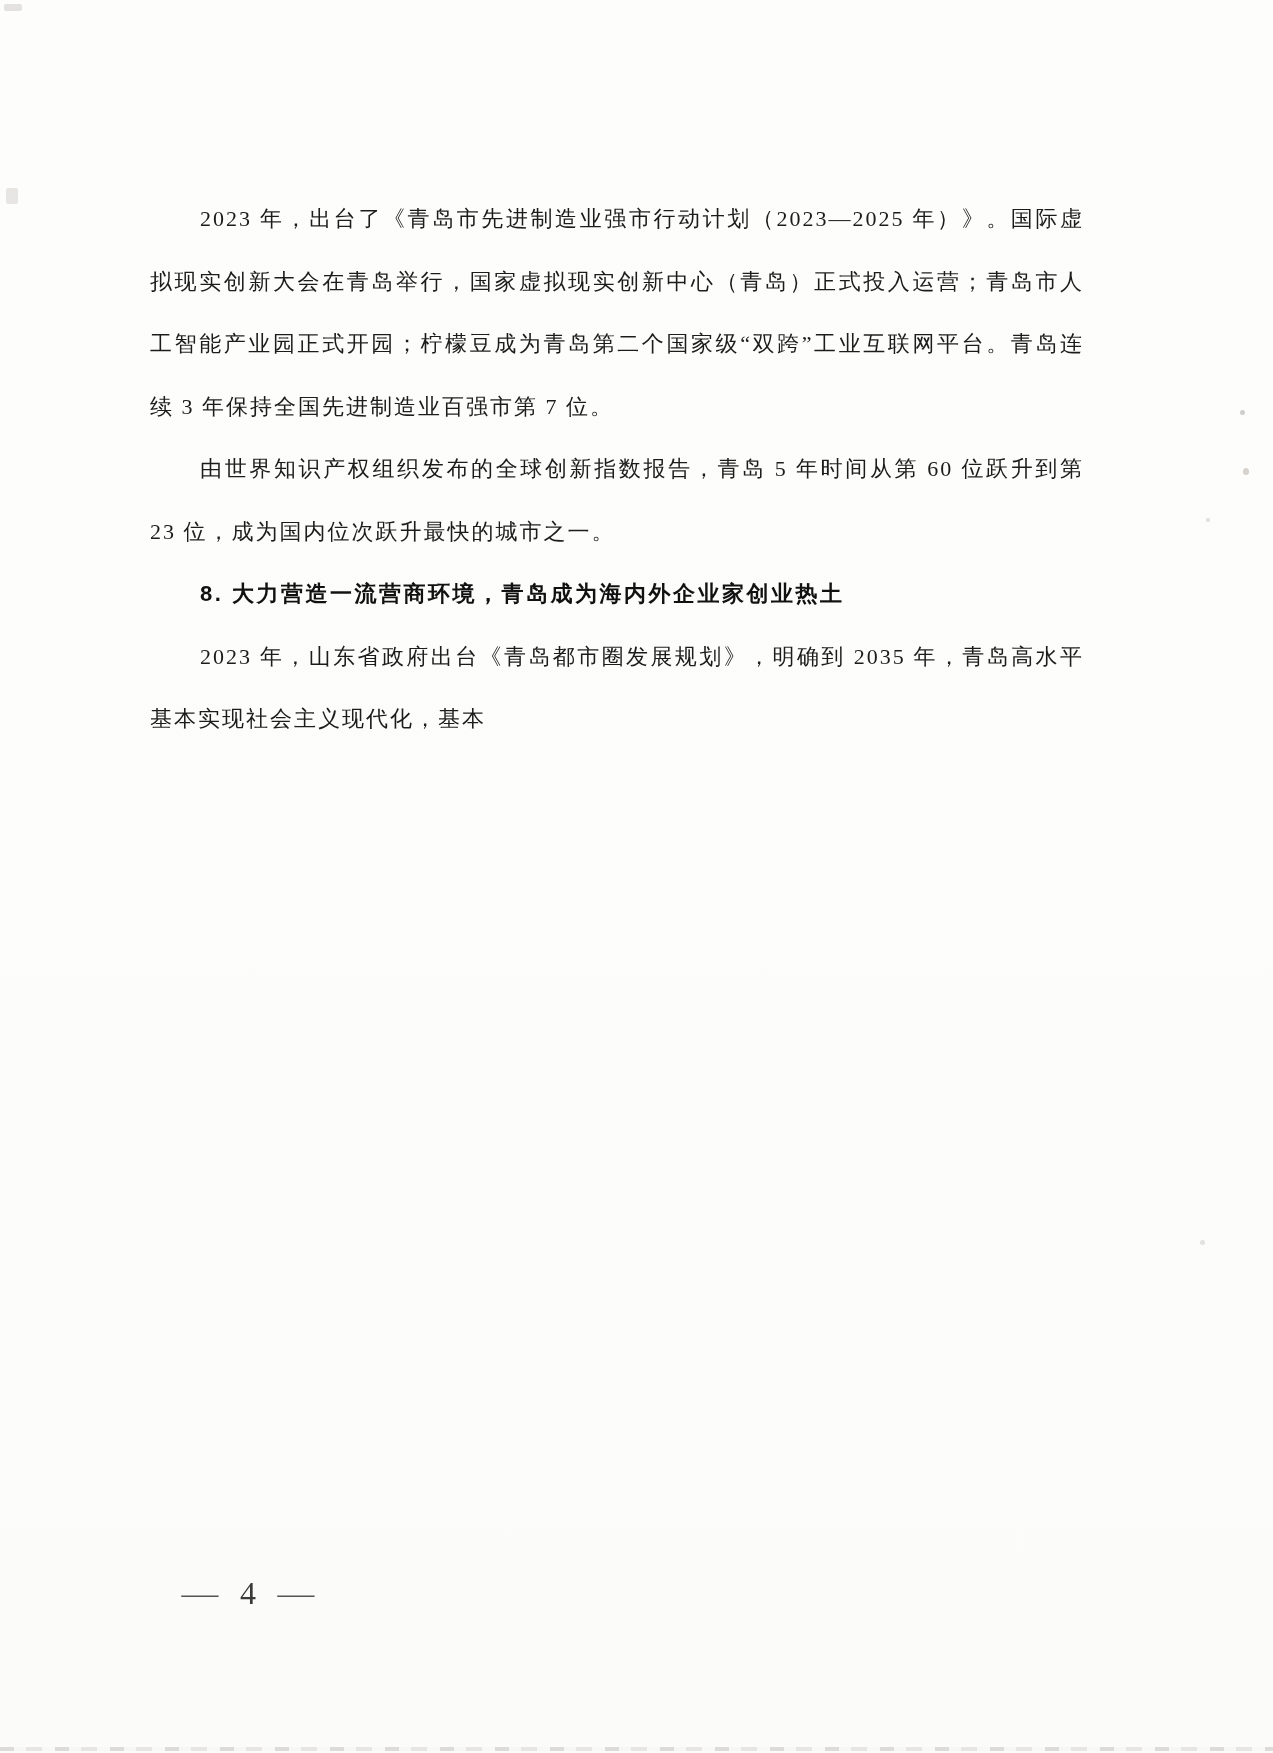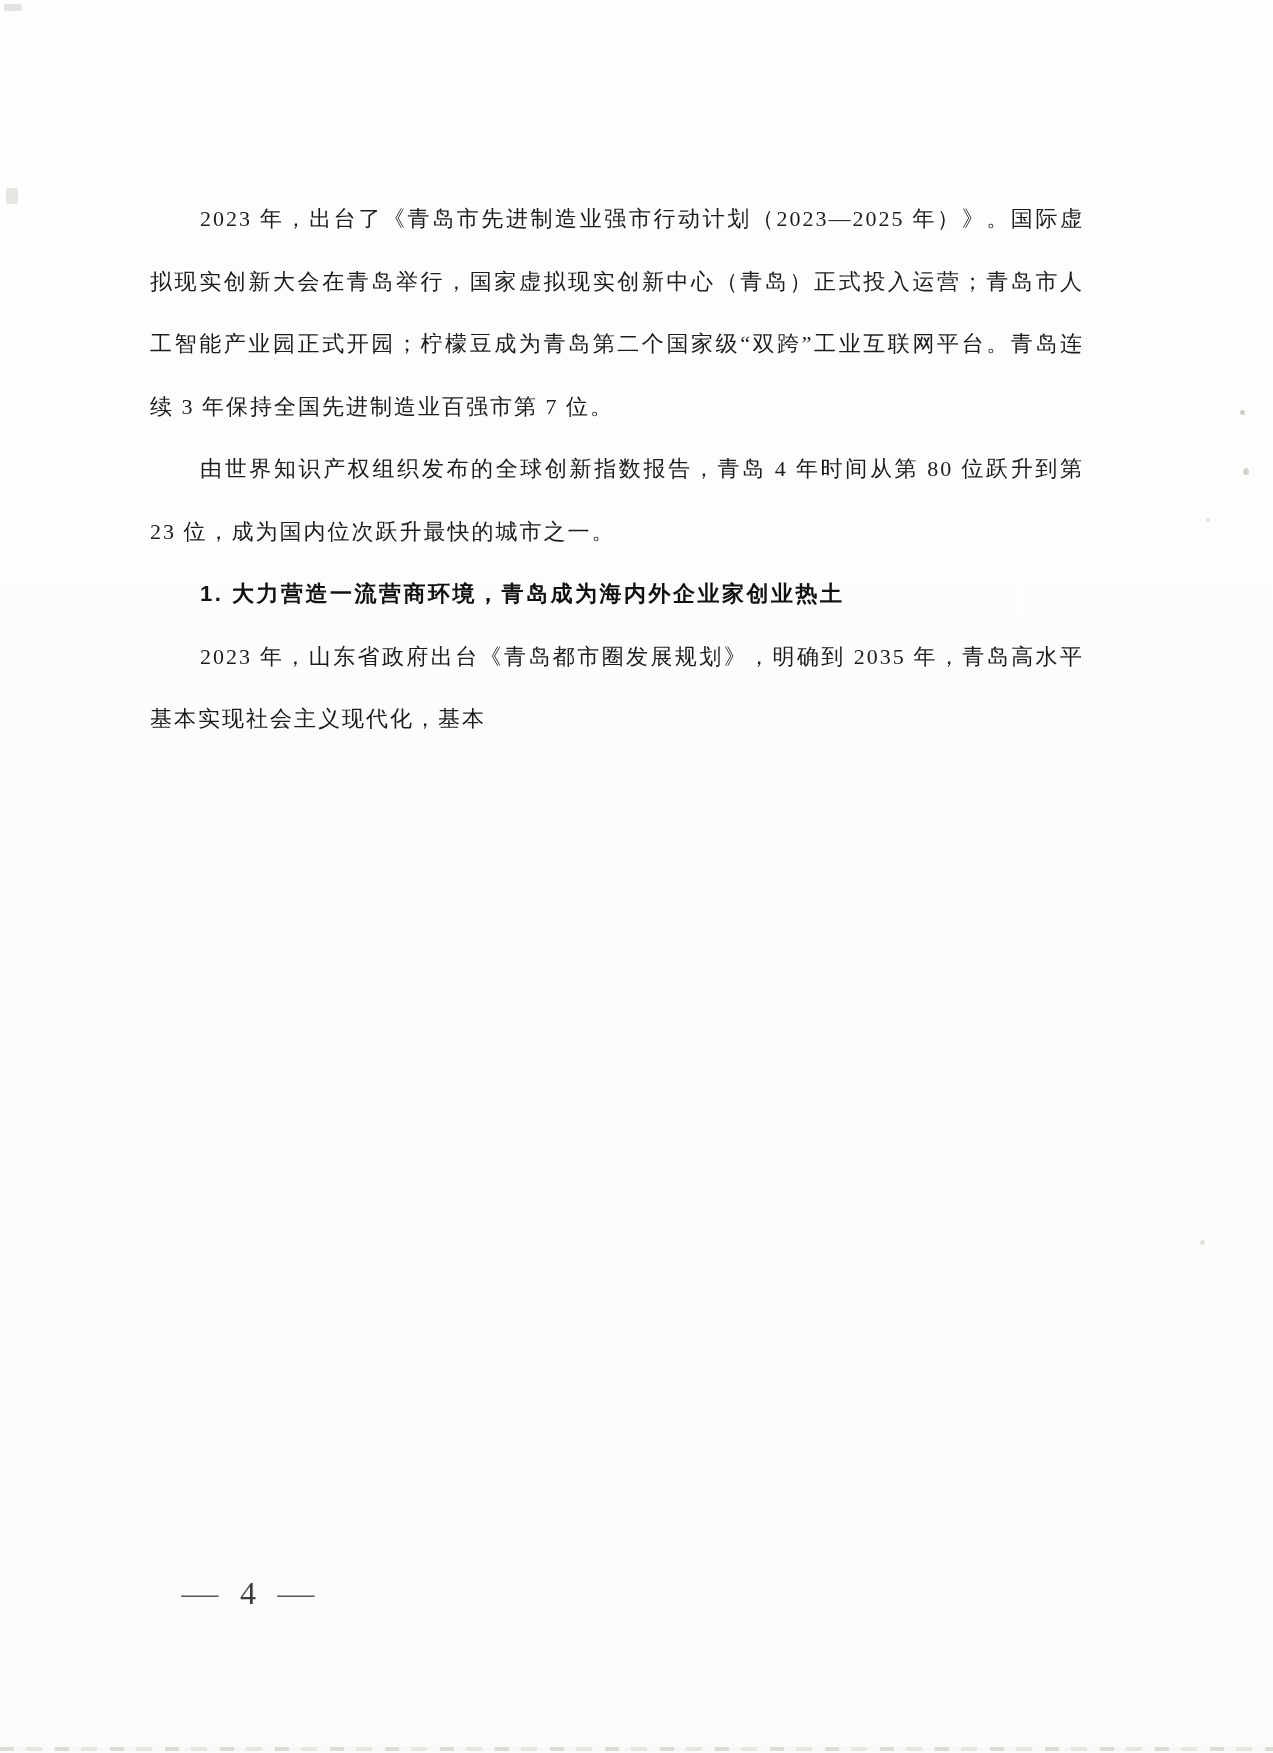--- a/index.html
+++ b/index.html
@@ -85,22 +85,22 @@
     opacity: .55;
   }
 </style>
 </head>
 <body>
 
 <div class="page">
 
   <div class="content">
     <p class="para">2023 年，出台了《青岛市先进制造业强市行动计划（2023—2025 年）》。国际虚拟现实创新大会在青岛举行，国家虚拟现实创新中心（青岛）正式投入运营；青岛市人工智能产业园正式开园；柠檬豆成为青岛第二个国家级“双跨”工业互联网平台。青岛连续 3 年保持全国先进制造业百强市第 7 位。</p>
-    <p class="para">由世界知识产权组织发布的全球创新指数报告，青岛 4 年时间从第 80 位跃升到第 23 位，成为国内位次跃升最快的城市之一。</p>
-    <p class="heading">1. 大力营造一流营商环境，青岛成为海内外企业家创业热土</p>
+    <p class="para">由世界知识产权组织发布的全球创新指数报告，青岛 5 年时间从第 60 位跃升到第 23 位，成为国内位次跃升最快的城市之一。</p>
+    <p class="heading">8. 大力营造一流营商环境，青岛成为海内外企业家创业热土</p>
     <p class="para">2023 年，山东省政府出台《青岛都市圈发展规划》，明确到 2035 年，青岛高水平基本实现社会主义现代化，基本</p>
   </div>
 
   <div class="footer">
     <span class="dash">—</span>
     <span class="num">4</span>
     <span class="dash">—</span>
   </div>
 
   <div class="speck s1"></div>

